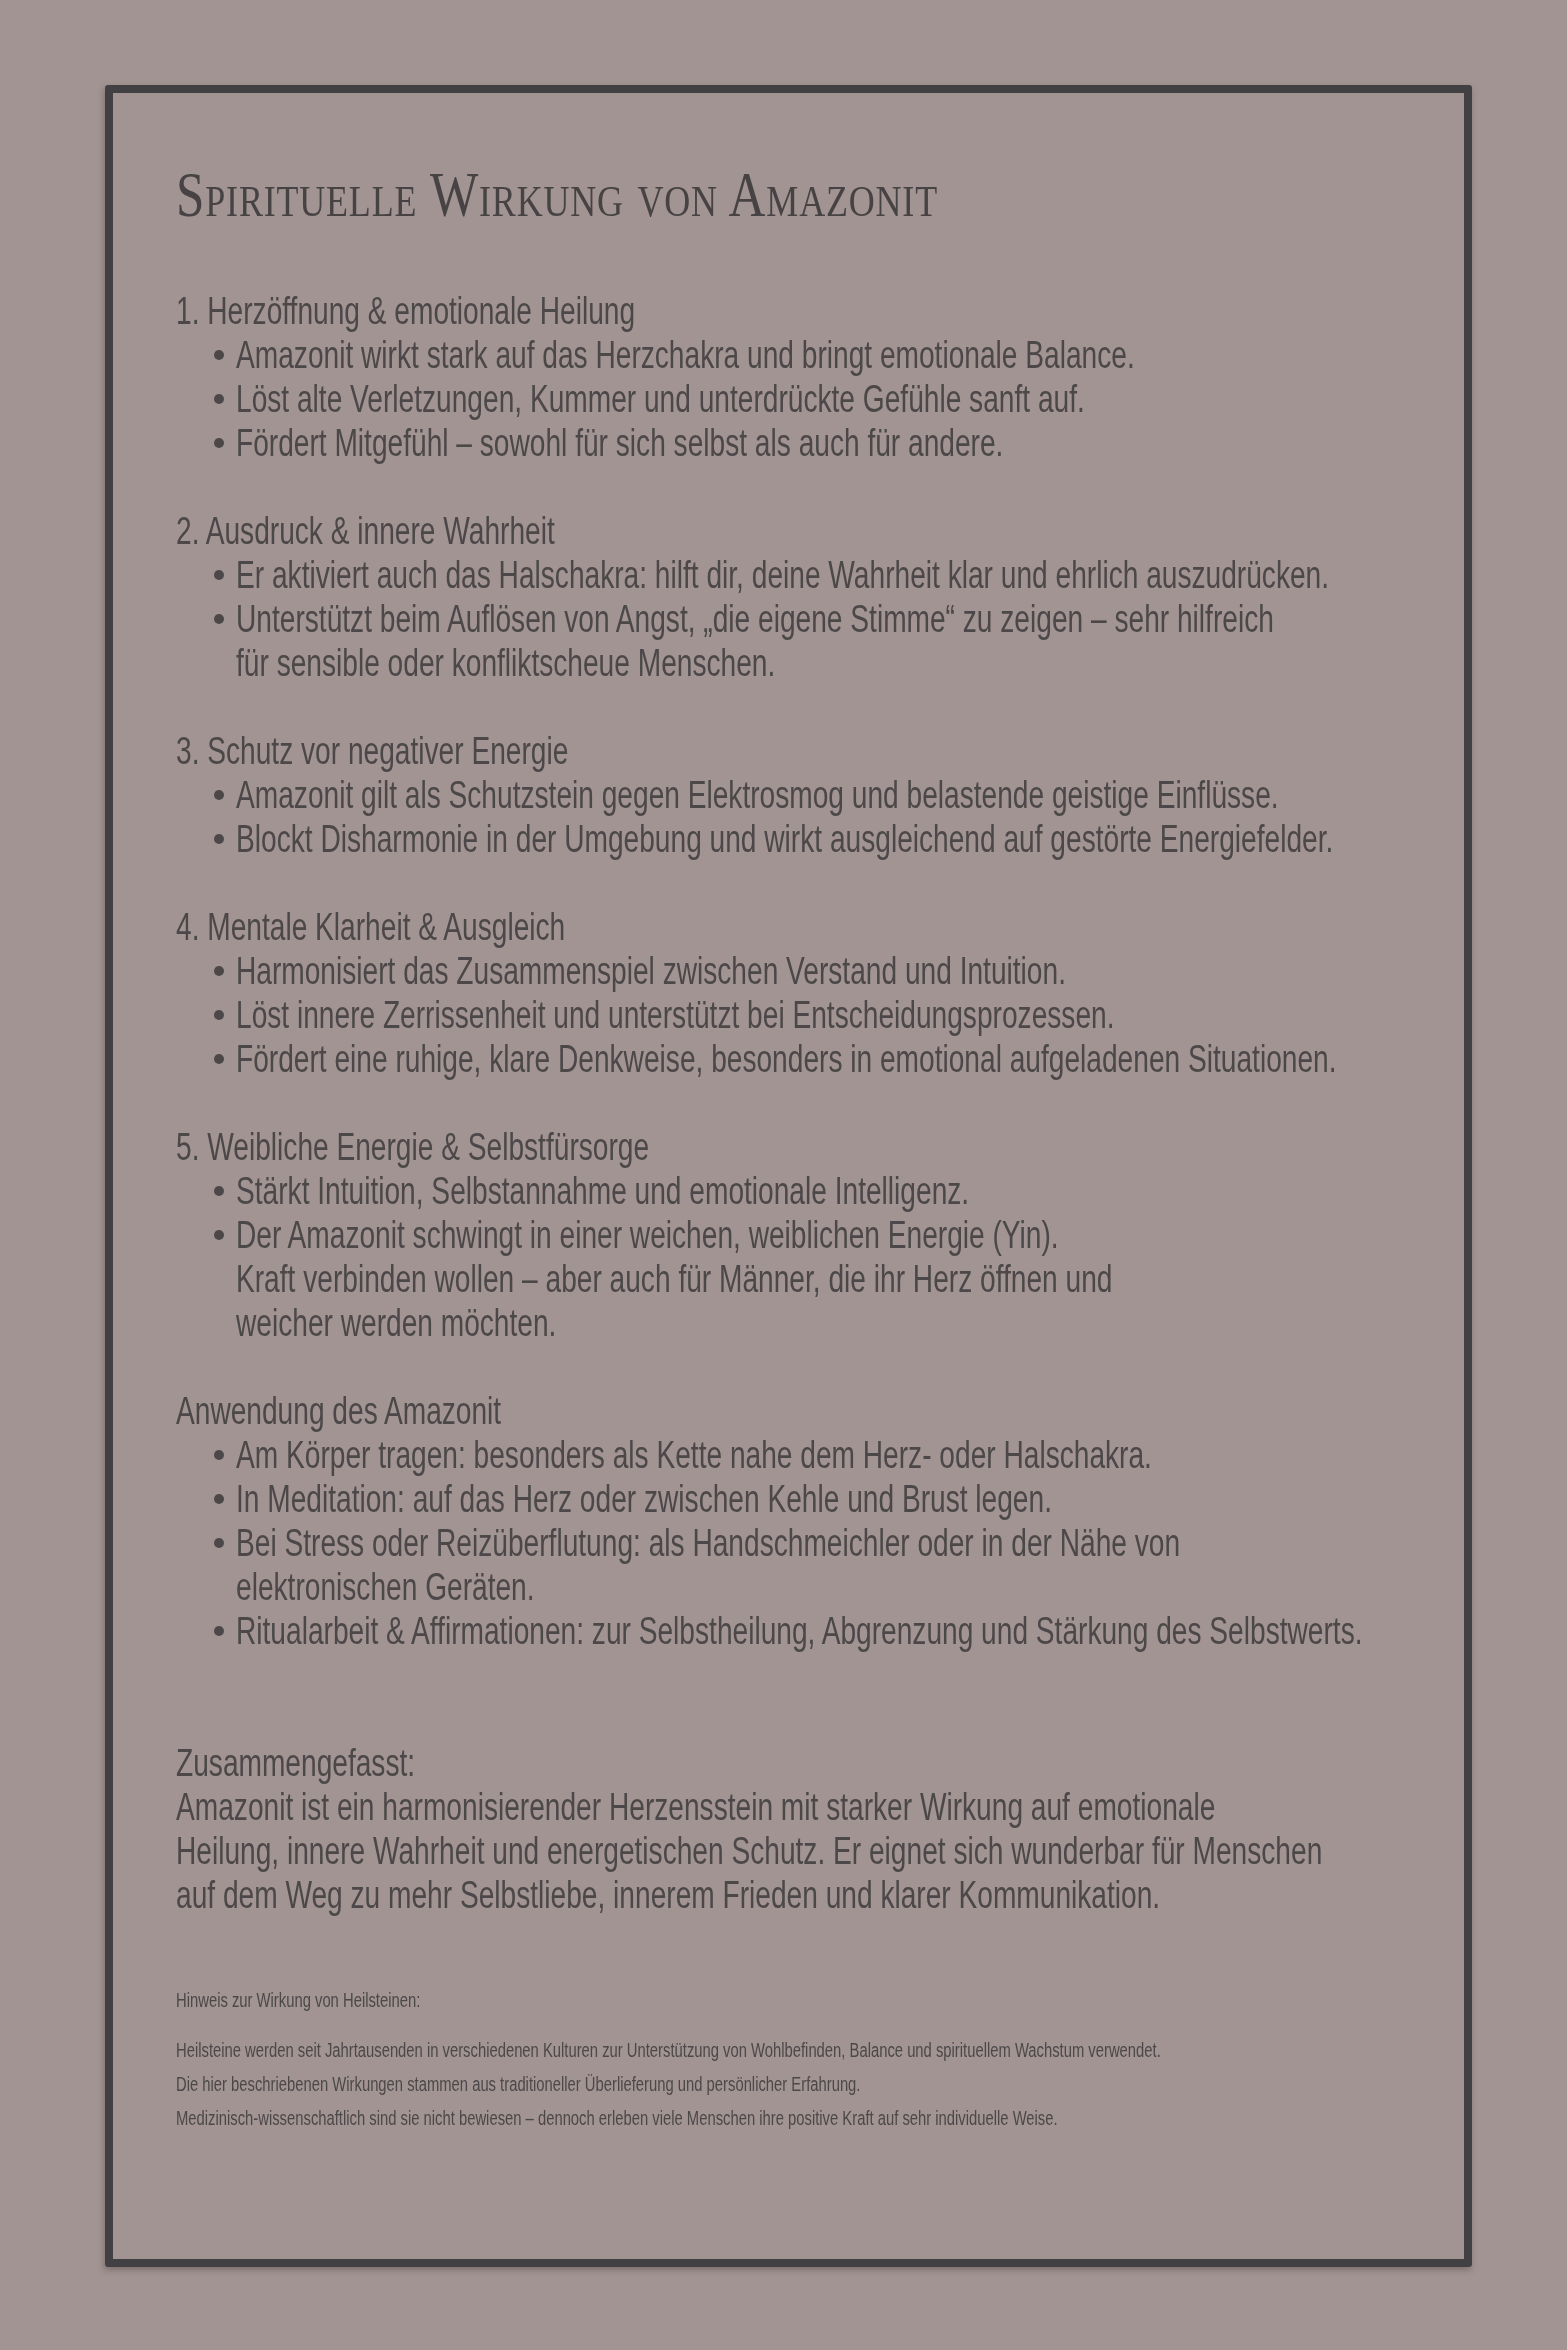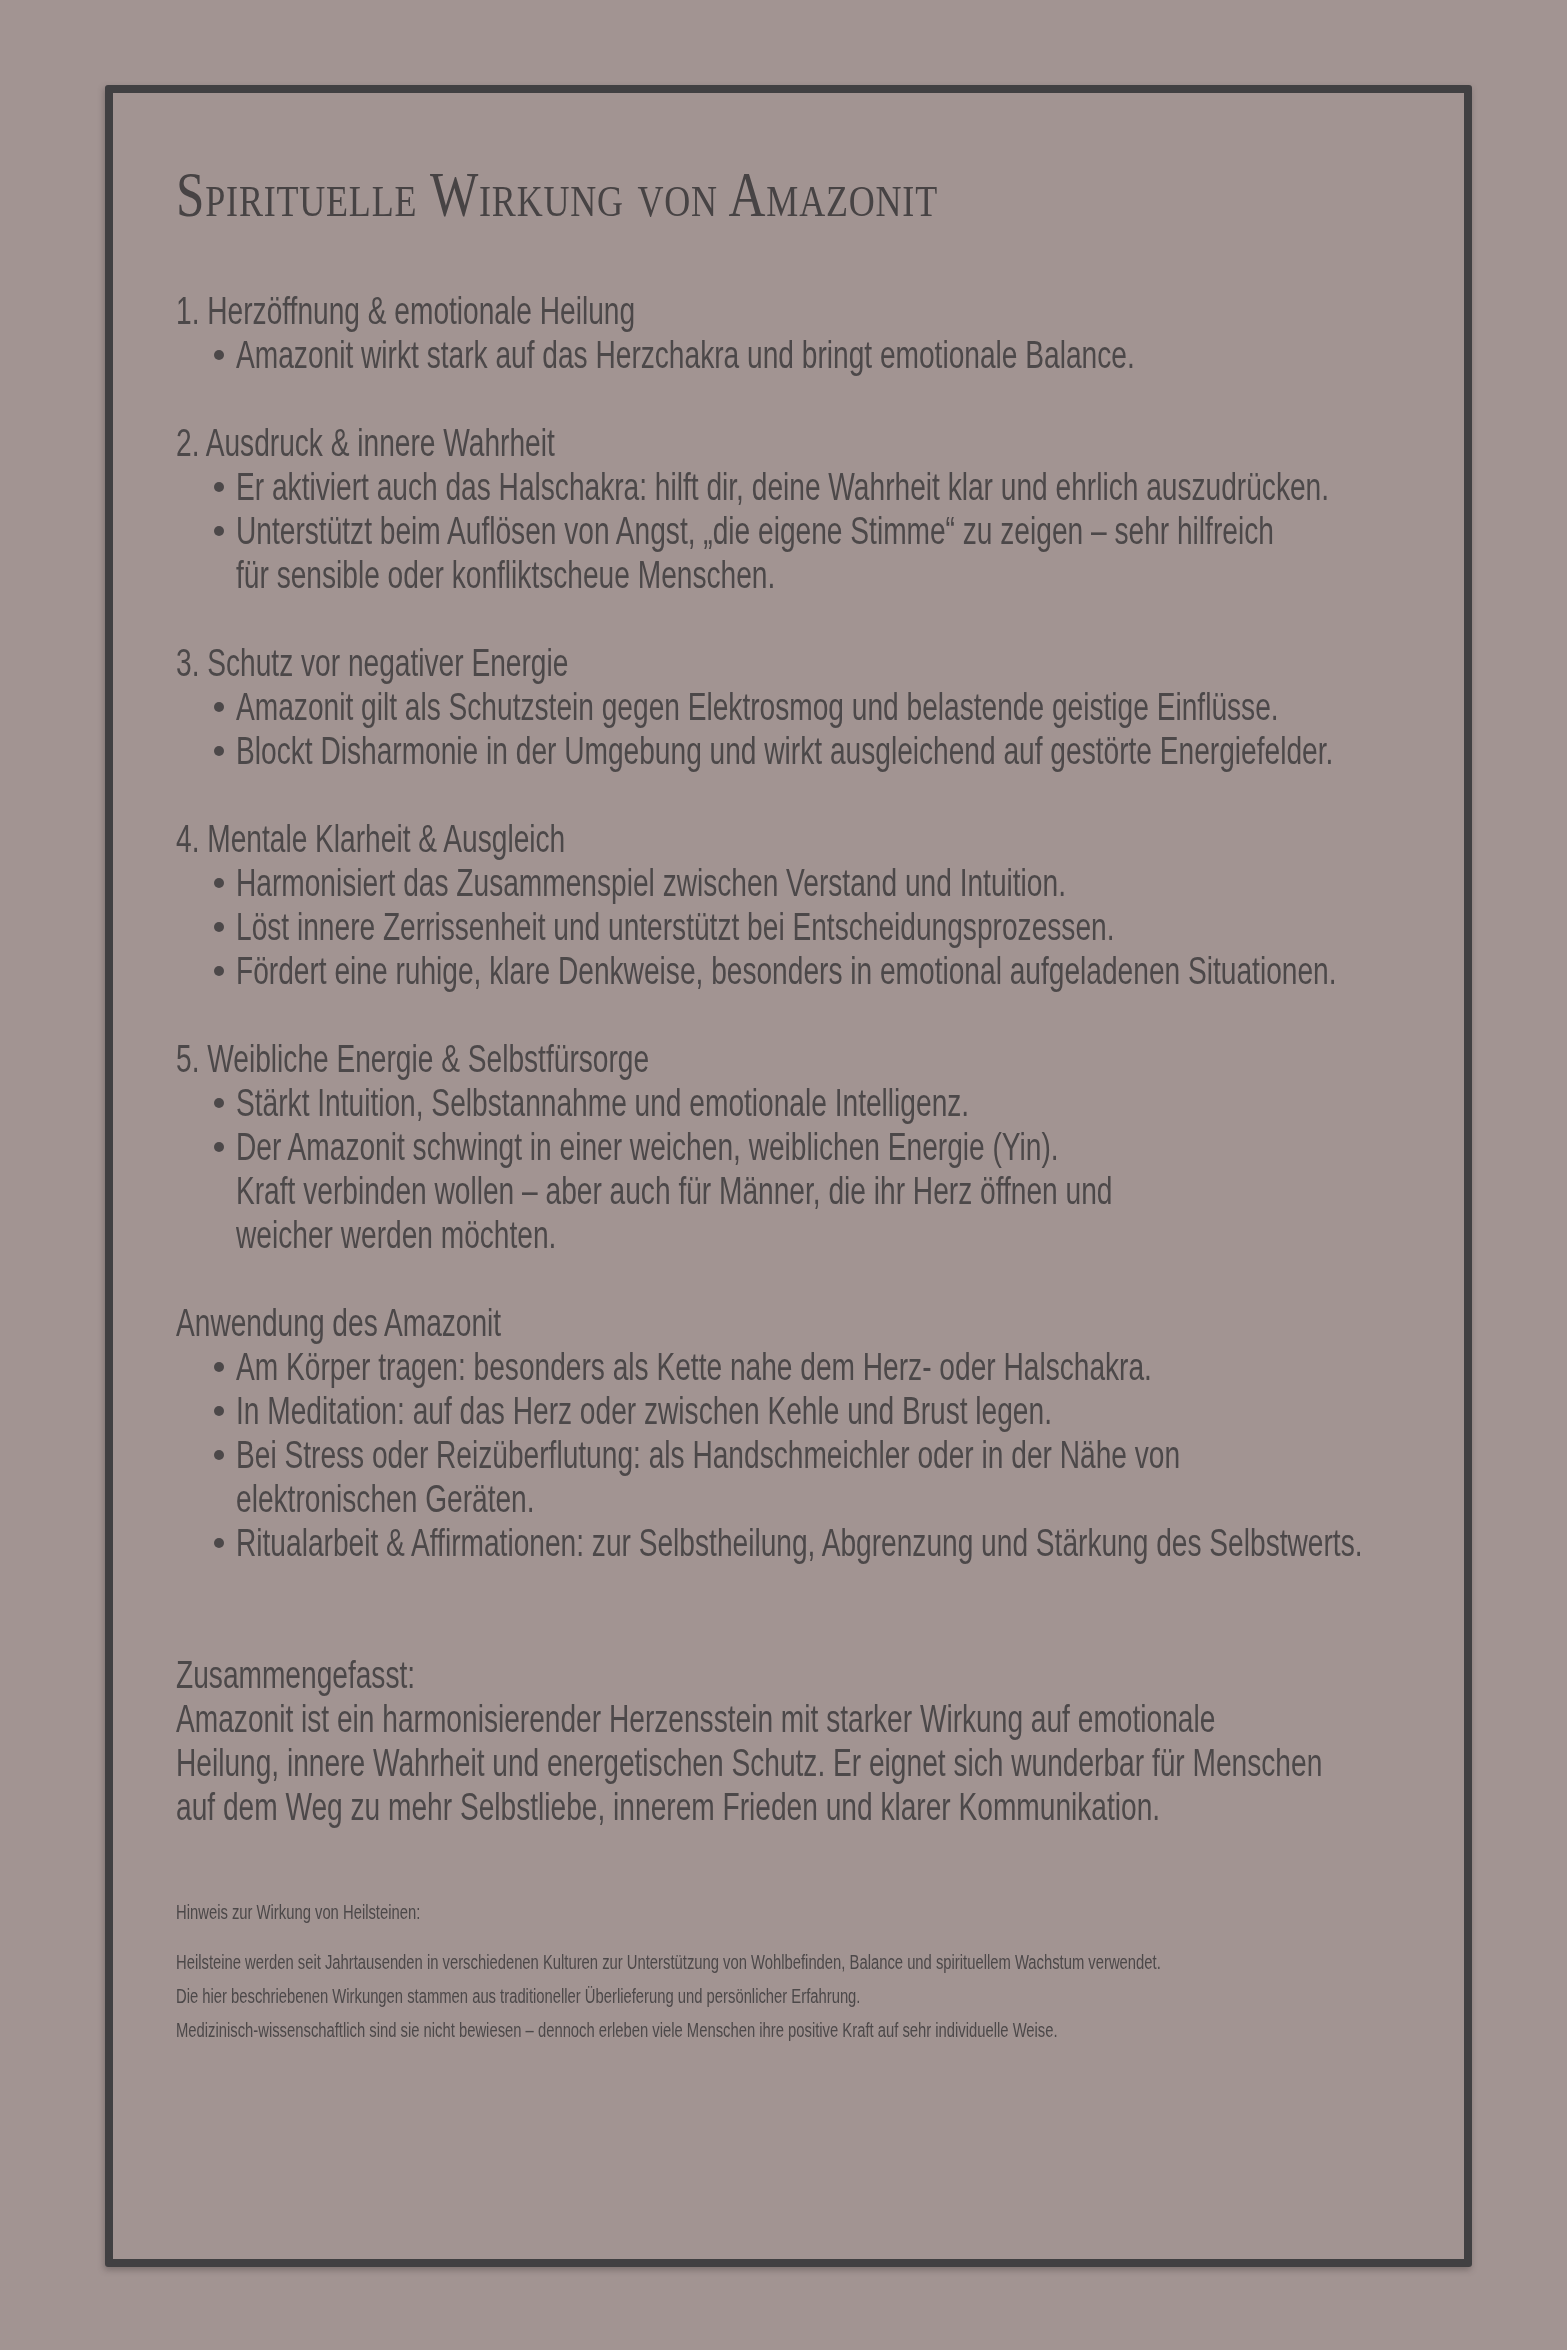--- a/index.html
+++ b/index.html
@@ -88,20 +88,22 @@
 <div class="frame">
   <div class="content">
 
     <h1 class="page-title"><span class="t">Spirituelle Wirkung von Amazonit</span></h1>
 
     <div class="body-text">
 
       <div class="section first">
         <div class="sec-heading"><span class="t">1. Herzöffnung &amp; emotionale Heilung</span></div>
         <div class="row"><span class="dot"></span><span class="t">Amazonit wirkt stark auf das Herzchakra und bringt emotionale Balance.</span></div>
+        <div class="row"><span class="dot"></span><span class="t">Löst alte Verletzungen, Kummer und unterdrückte Gefühle sanft auf.</span></div>
+        <div class="row"><span class="dot"></span><span class="t">Fördert Mitgefühl – sowohl für sich selbst als auch für andere.</span></div>
       </div>
 
       <div class="section">
         <div class="sec-heading"><span class="t">2. Ausdruck &amp; innere Wahrheit</span></div>
         <div class="row"><span class="dot"></span><span class="t">Er aktiviert auch das Halschakra: hilft dir, deine Wahrheit klar und ehrlich auszudrücken.</span></div>
         <div class="row"><span class="dot"></span><span class="t">Unterstützt beim Auflösen von Angst, „die eigene Stimme“ zu zeigen – sehr hilfreich</span></div>
         <div class="cont"><span class="t">für sensible oder konfliktscheue Menschen.</span></div>
       </div>
 
       <div class="section">

